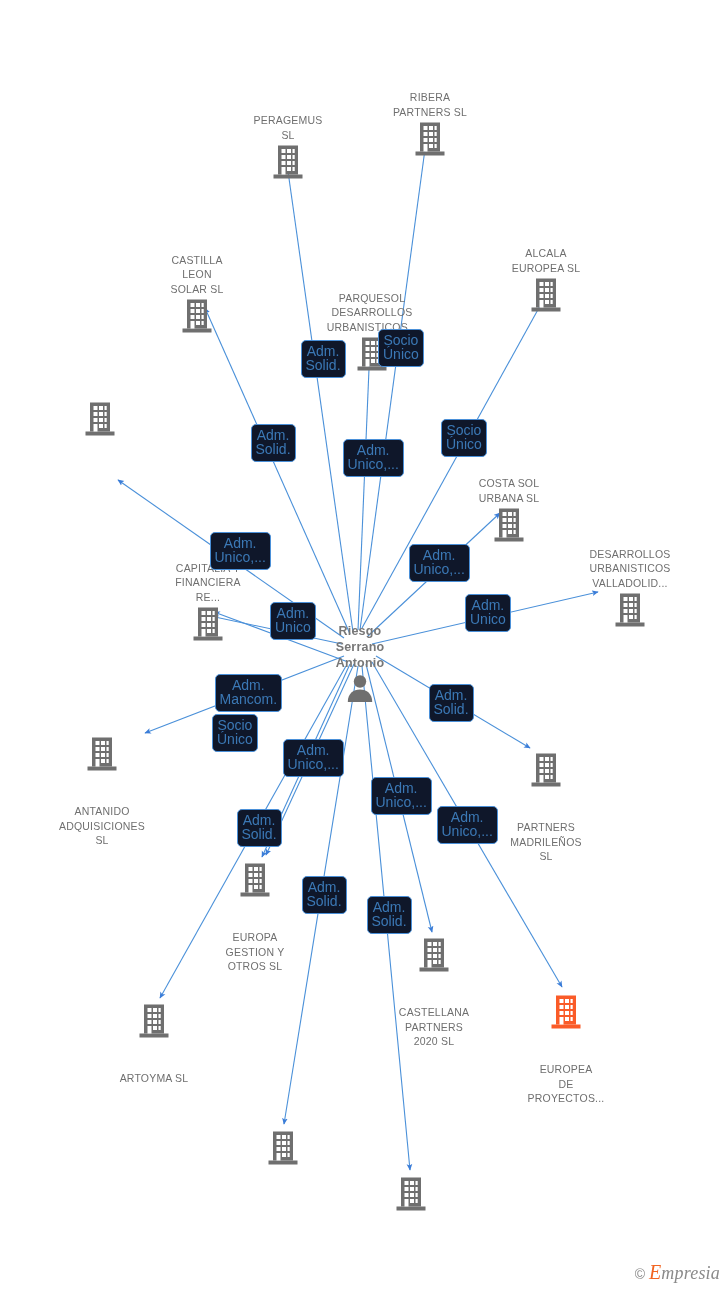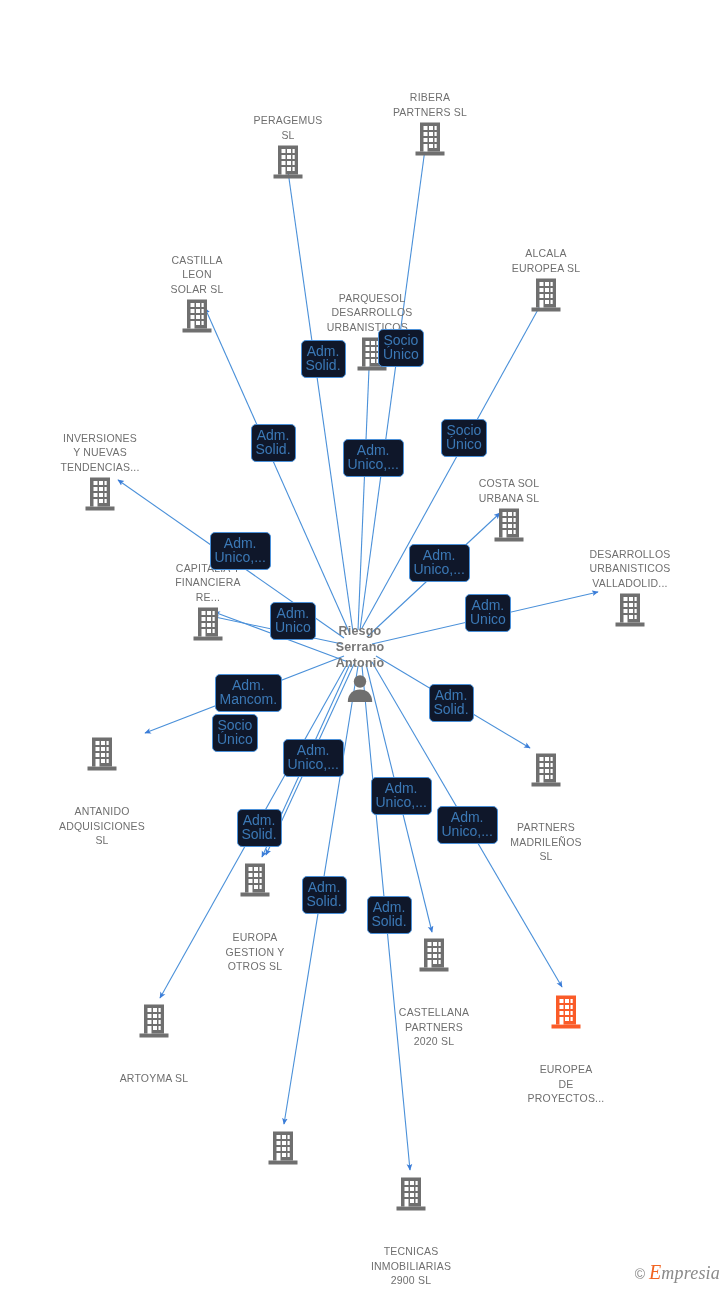--- a/index.html
+++ b/index.html
@@ -225,23 +225,20 @@
             <rect x="20.5" y="11" width="2.2" height="4" fill="#ffffff"></rect>
             <rect x="9.5" y="17" width="4" height="4" fill="#ffffff"></rect>
             <rect x="15" y="17" width="4" height="4" fill="#ffffff"></rect>
             <rect x="20.5" y="17" width="2.2" height="4" fill="#ffffff"></rect>
             <rect x="9.5" y="23" width="4" height="7.5" fill="#ffffff"></rect>
             <rect x="15" y="23" width="4" height="4" fill="#ffffff"></rect>
             <rect x="20.5" y="23" width="2.2" height="4" fill="#ffffff"></rect>
           </svg></span>
       </div>
       <div class="node label-above" style="left: 100px; top: 398.5px;">
-        <span class="label">INVERSIONES
-Y NUEVAS
-TENDENCIAS...</span>
         <span class="glyph"><svg width="32" height="36" viewBox="0 0 32 36" aria-hidden="true">
             <rect x="6" y="1.5" width="20" height="29" fill="#6f6f6f"></rect>
             <rect x="1.5" y="30.5" width="29" height="4" fill="#6f6f6f"></rect>
             <rect x="9.5" y="5" width="4" height="4" fill="#ffffff"></rect>
             <rect x="15" y="5" width="4" height="4" fill="#ffffff"></rect>
             <rect x="20.5" y="5" width="2.2" height="4" fill="#ffffff"></rect>
             <rect x="9.5" y="11" width="4" height="4" fill="#ffffff"></rect>
             <rect x="15" y="11" width="4" height="4" fill="#ffffff"></rect>
             <rect x="20.5" y="11" width="2.2" height="4" fill="#ffffff"></rect>
             <rect x="9.5" y="17" width="4" height="4" fill="#ffffff"></rect>
@@ -466,23 +463,20 @@
             <rect x="9.5" y="11" width="4" height="4" fill="#ffffff"></rect>
             <rect x="15" y="11" width="4" height="4" fill="#ffffff"></rect>
             <rect x="20.5" y="11" width="2.2" height="4" fill="#ffffff"></rect>
             <rect x="9.5" y="17" width="4" height="4" fill="#ffffff"></rect>
             <rect x="15" y="17" width="4" height="4" fill="#ffffff"></rect>
             <rect x="20.5" y="17" width="2.2" height="4" fill="#ffffff"></rect>
             <rect x="9.5" y="23" width="4" height="7.5" fill="#ffffff"></rect>
             <rect x="15" y="23" width="4" height="4" fill="#ffffff"></rect>
             <rect x="20.5" y="23" width="2.2" height="4" fill="#ffffff"></rect>
           </svg></span>
-        <span class="label">TECNICAS
-INMOBILIARIAS
-2900  SL</span>
       </div>
       <div class="node person label-above" style="left: 360px; top: 591px; font-weight: bold;">
         <span class="label">Riesgo
 Serrano
 Antonio</span>
         <span class="glyph"><svg width="30" height="30" viewBox="0 0 30 30" aria-hidden="true">
             <circle cx="15" cy="8.5" r="6.2" fill="#6f6f6f"></circle>
             <path d="M2.8 29 C2.8 20.5 8.2 16.4 15 16.4 C21.8 16.4 27.2 20.5 27.2 29 Z" fill="#6f6f6f"></path>
           </svg></span>
       </div>

